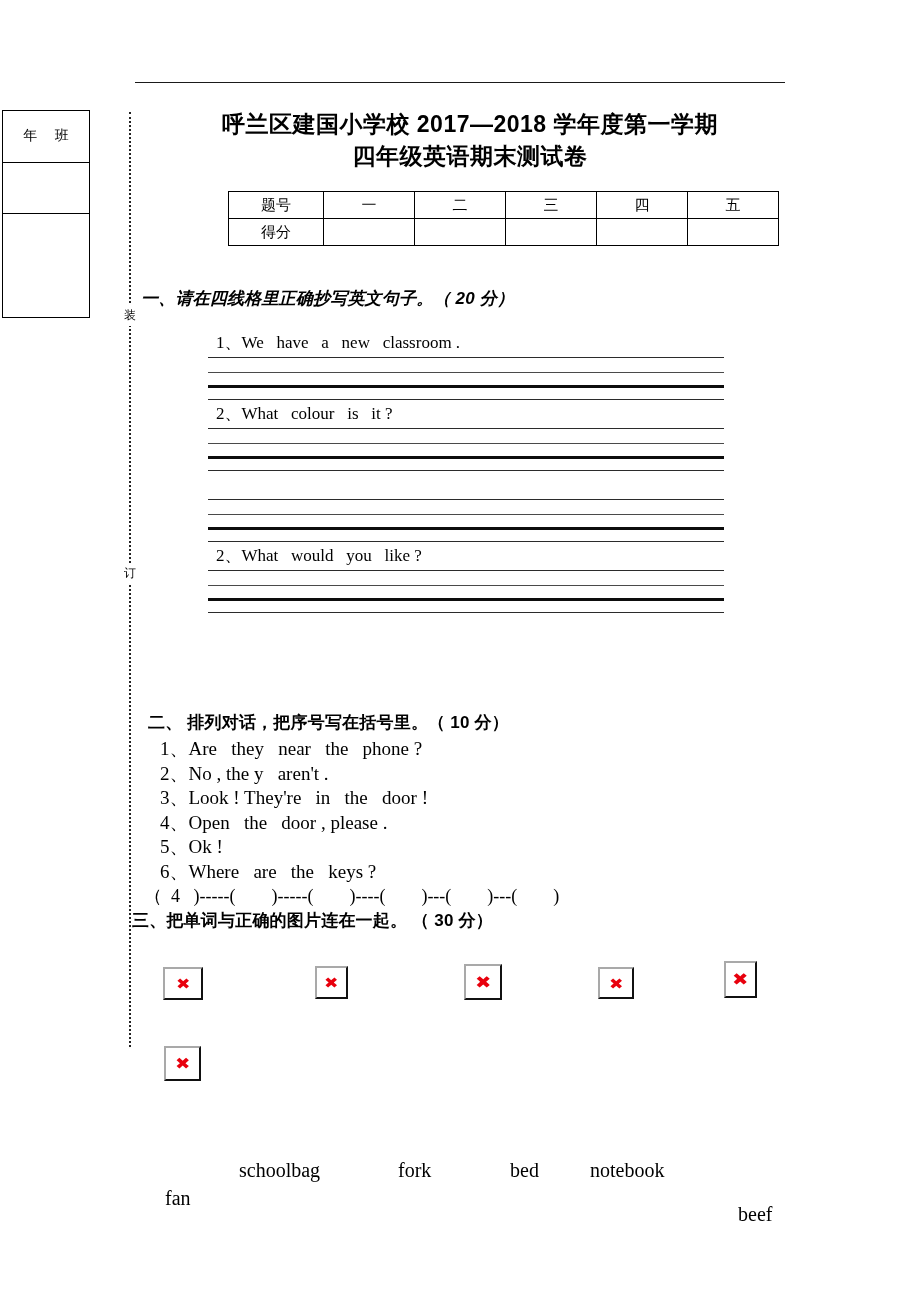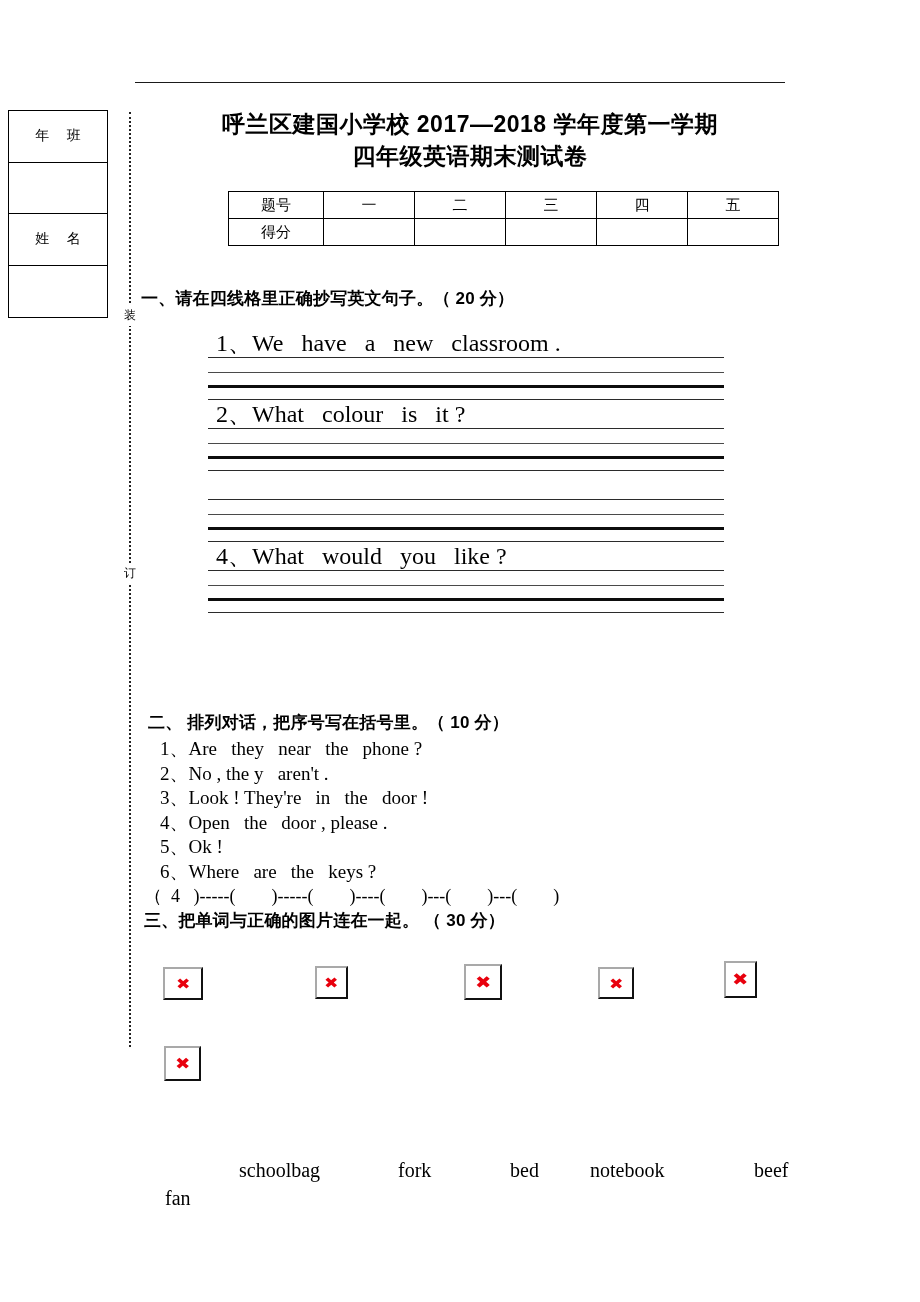--- a/index.html
+++ b/index.html
@@ -23,23 +23,23 @@
     left: 135px;
     top: 82px;
     width: 650px;
     height: 0;
     border-top: 1.5px solid #1a1a1a;
   }
 
   
   .id-box {
     position: absolute;
-    left: 8px;
+    left: 2px;
     top: 110px;
-    width: 100px;
+    width: 88px;
     height: 208px;
     border: 1.3px solid #000;
     box-sizing: border-box;
   }
   .id-row {
     height: 25%;
     box-sizing: border-box;
     display: flex;
     align-items: center;
     justify-content: center;
@@ -111,37 +111,37 @@
 
   
   .sec-heading {
     position: absolute;
     font-family: "Liberation Sans", "DejaVu Sans", sans-serif;
     font-weight: bold;
     font-size: 17px;
     white-space: nowrap;
     letter-spacing: 0.2px;
   }
-  #sec1-heading { left: 141px; top: 287px; }
+  #sec1-heading { left: 141px; top: 287px; font-style: italic; }
   #sec2-heading { left: 148px; top: 711px; }
-  #sec3-heading { left: 144px; top: 909px; }
+  #sec3-heading { left: 132px; top: 909px; }
 
   
   .grid-area {
     position: absolute;
     left: 208px;
     top: 330px;
     width: 516px;
   }
   .grid-item { position: relative; height: 71px; }
   .grid-item .sentence {
     position: absolute;
     left: 8px;
     top: 0px;
-    font-size: 24px;
+    font-size: 17px;
     line-height: 26px;
     white-space: pre;
     font-family: "Liberation Serif", "DejaVu Serif", serif;
     z-index: 2;
   }
   .grid-item .ln {
     position: absolute;
     left: 0;
     width: 100%;
     height: 0;
@@ -205,21 +205,20 @@
   .word-bank .word { position: absolute; top: 0; white-space: nowrap; }
 </style>
 </head>
 <body>
 
 <div class="top-rule"></div>
 
 <div class="id-box">
   <div class="id-row">年  班</div>
   <div class="id-row"></div>
-  <div class="id-row">姓  名</div>
   <div class="id-row last"></div>
 </div>
 
 <div class="seal-line"></div>
 <div class="seal-label zhuang">装</div>
 <div class="seal-label ding">订</div>
 
 <div class="title-block">
   <div class="title-line">呼兰区建国小学校 2017—2018 学年度第一学期</div>
   <div class="title-line">四年级英语期末测试卷</div>
@@ -263,21 +262,21 @@
     <div class="ln l3"></div>
     <div class="ln l4"></div>
   </div>
   <div class="grid-item">
     <div class="ln l1"></div>
     <div class="ln l2"></div>
     <div class="ln l3"></div>
     <div class="ln l4"></div>
   </div>
   <div class="grid-item">
-    <div class="sentence">4、What   would   you   like ?</div>
+    <div class="sentence">2、What   would   you   like ?</div>
     <div class="ln l1"></div>
     <div class="ln l2"></div>
     <div class="ln l3"></div>
     <div class="ln l4"></div>
   </div>
 </div>
 
 <div class="sec-heading" id="sec2-heading">二、 排列对话，把序号写在括号里。（ 10 分）</div>
 
 <div class="dialogue-list">
@@ -313,14 +312,14 @@
       <span class="x-glyph" style="font-size: 16px;">✖</span>
     </div>
   </div>
 
 <div class="word-bank" id="word-bank">
     <span class="word" style="left: 15px; margin-top: 28px;">fan</span>
     <span class="word" style="left: 89px;">schoolbag</span>
     <span class="word" style="left: 248px;">fork</span>
     <span class="word" style="left: 360px;">bed</span>
     <span class="word" style="left: 440px;">notebook</span>
-    <span class="word" style="left: 604px;">beef</span>
+    <span class="word" style="left: 588px; margin-top: 44px;">beef</span>
   </div>
 
 </body></html>

